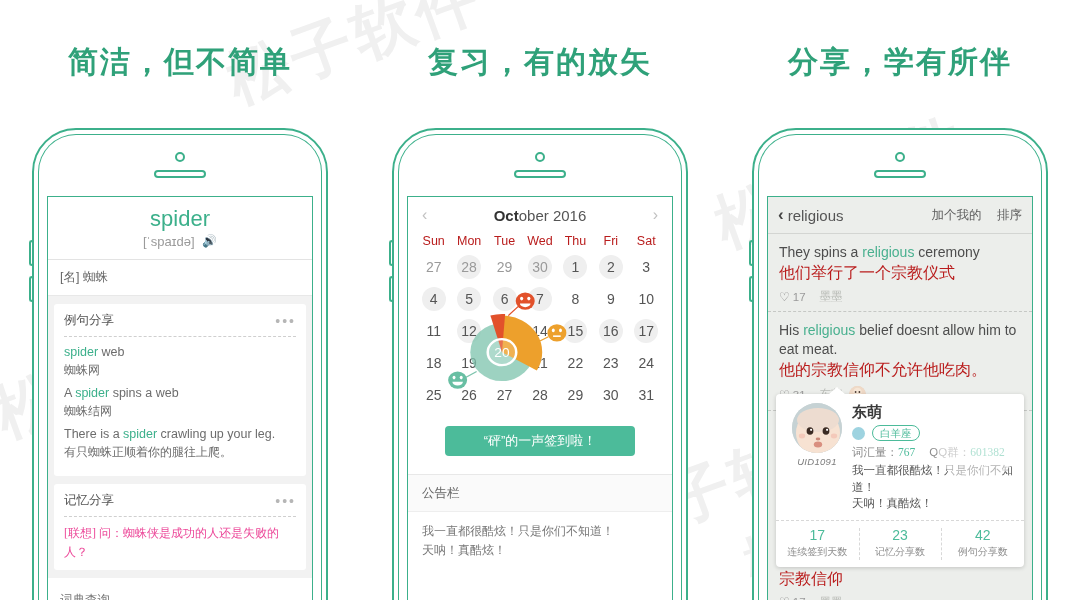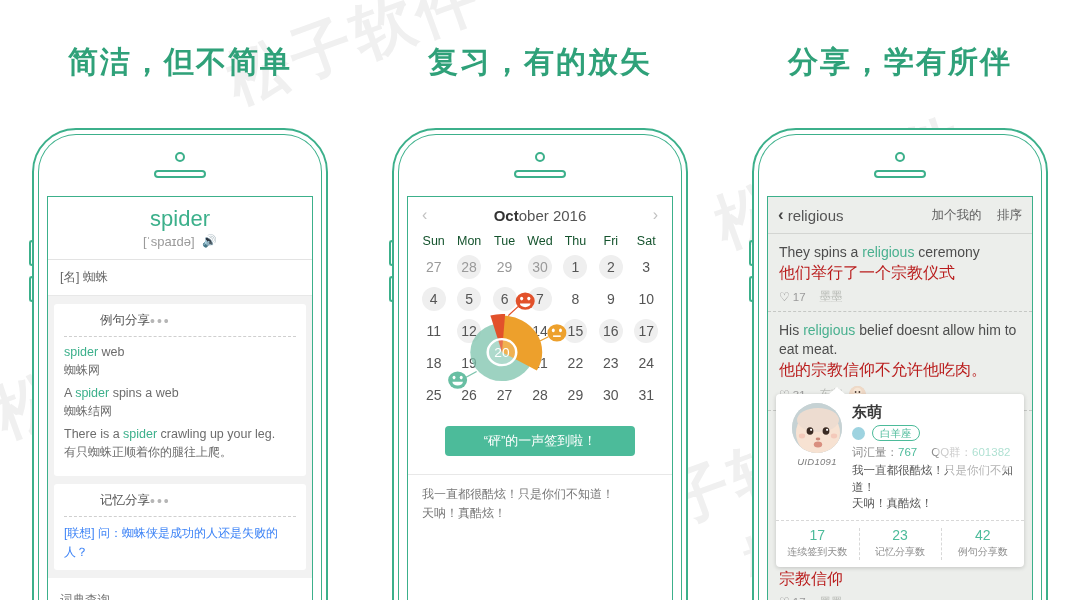--- a/index.html
+++ b/index.html
@@ -99,38 +99,38 @@
   .d-word { color:#3cb08b; font-size:22px; }
   .d-phon { color:#9a9a9a; font-size:13px; margin-top:2px; }
   .spk { display:inline-block; margin-left:4px; color:#8a8a8a; font-size:12px; vertical-align:1px;}
   .d-pos {
     background:#fff; padding: 9px 12px; font-size:12.5px; color:#666;
     border-bottom:1px solid #e8e8e8;
   }
   .card {
     background:#fff; margin: 8px 6px 0; border-radius:3px; padding: 8px 10px 9px;
   }
-  .card-hd { display:flex; justify-content:flex-start; align-items:center;margin-left:36px; }
+  .card-hd { display:flex; justify-content:space-between; align-items:center; }
   .card-ttl { font-size:12.5px; color:#555; }
   .dots { color:#b6b6b6; letter-spacing:2px; font-size:14px; line-height:8px;}
   .dashed { border-top:1px dashed #cfcfcf; margin:7px 0 7px; }
   .ex-en { font-size:12.5px; color:#6c6c6c; line-height:1.35; }
   .ex-en .hl { color:#3cb08b; }
   .ex-cn { font-size:12px; color:#6c6c6c; margin-top:1px; margin-bottom:7px; line-height:1.35;}
-  .mem-line { font-size:12px; color:#3b82f6; line-height:1.55; }
+  .mem-line { font-size:12px; color:#ec4899; line-height:1.55;font-family:Liberation Serif, serif; }
   .d-foot { margin-top:8px; background:#fff; padding:14px 12px 10px; font-size:12.5px; color:#777;}
 
   
   .cal-wrap { background:#fff; height:100%; }
   .cal-top { display:flex; align-items:center; justify-content:space-between; padding:9px 14px 6px; }
   .cal-arrow { color:#c2c2c2; font-size:16px; }
   .cal-title { font-size:15px; color:#555; }
   .cal-title .mdark { color:#333; font-weight:bold;}
   .dow { display:flex; padding: 4px 8px 2px; }
-  .dow div { flex:1; text-align:center; font-size:12.5px; color:#14532d; }
+  .dow div { flex:1; text-align:center; font-size:12.5px; color:#b91c1c; }
   .weeks { padding: 2px 8px 0; position:relative; }
   .wk { display:flex; margin-bottom: 2px; }
   .day {
     flex:1; height: 30px; display:flex; align-items:center; justify-content:center;
     font-size:14px; color:#555; position:relative;
   }
   .day span.num {
     width:24px; height:24px; line-height:24px; text-align:center; border-radius:50%;
     display:inline-block;
   }
@@ -184,21 +184,21 @@
   .uid { font-size:9.5px; color:#7d7d7d; margin-top:3px; letter-spacing:.3px;font-style:italic;}
   .pop-info { flex:1; padding-left:4px; position:relative;}
   .pop-name { font-size:15px; color:#3a3a3a; font-weight:bold; }
   .pop-tags { display:flex; align-items:center; margin-top:3px; }
   .dot-badge { width:13px;height:13px;border-radius:50%;background:#9ed3e0; }
   .zodiac {
     margin-left:7px; border:1px solid #4cbb9a; color:#4cbb9a; border-radius:9px;
     font-size:10.5px; padding:0 7px; line-height:14px;
   }
   .pop-stats2 { margin-top:4px; font-size:11.5px; color:#8d8d8d; }
-  .pop-stats2 b { color:#4cbb9a; font-weight:normal; }
+  .pop-stats2 b { color:#4cbb9a; font-weight:normal;font-family:Liberation Serif, serif; }
   .pop-stats2 .qq { margin-left:14px; }
   .pop-sig { font-size:11.5px; color:#555; line-height:1.45; margin-top:2px; }
   .pop-sheen {
     position:absolute; right:-4px; top:-2px; width:82px; height:82px; border-radius:50%;
     background:rgba(255,255,255,.55); pointer-events:none;
   }
   .pop-bot { display:flex; border-top:1px dashed #d8d8d8; }
   .pop-cell { flex:1; text-align:center; padding:6px 0 8px; position:relative;}
   .pop-cell + .pop-cell::before{
     content:""; position:absolute; left:0; top:7px; bottom:7px; border-left:1px dashed #d8d8d8;
@@ -434,20 +434,21 @@
       <ellipse cx="-38.6" cy="26.4" rx="1.4" ry="1.9" fill="#fff"></ellipse>
       <path d="M-47 30.6 a5 4 0 0 0 10 0 z" fill="#fff"></path>
     </g>
   </svg>
               </div>
             </div>
 
           <div class="signin-btn">“砰”的一声签到啦！</div>
 
           <div class="notice-sep"></div>
+          <div class="notice-hd">公告栏</div>
           <div class="notice-bd">
             <div>我一直都很酷炫！只是你们不知道！</div>
             <div>天呐！真酷炫！</div>
           </div>
         </div>
       </div>
     </div>
   </div>
 
   <div class="col c3">

